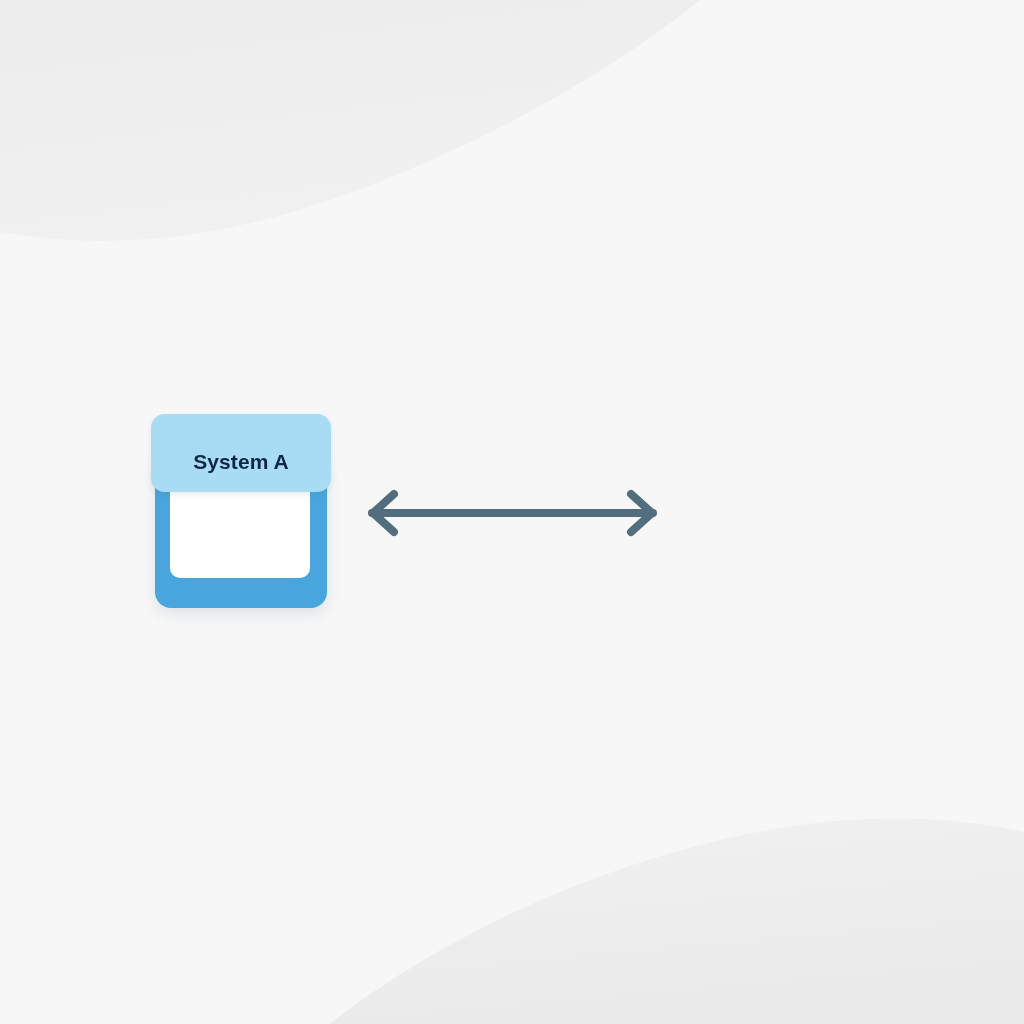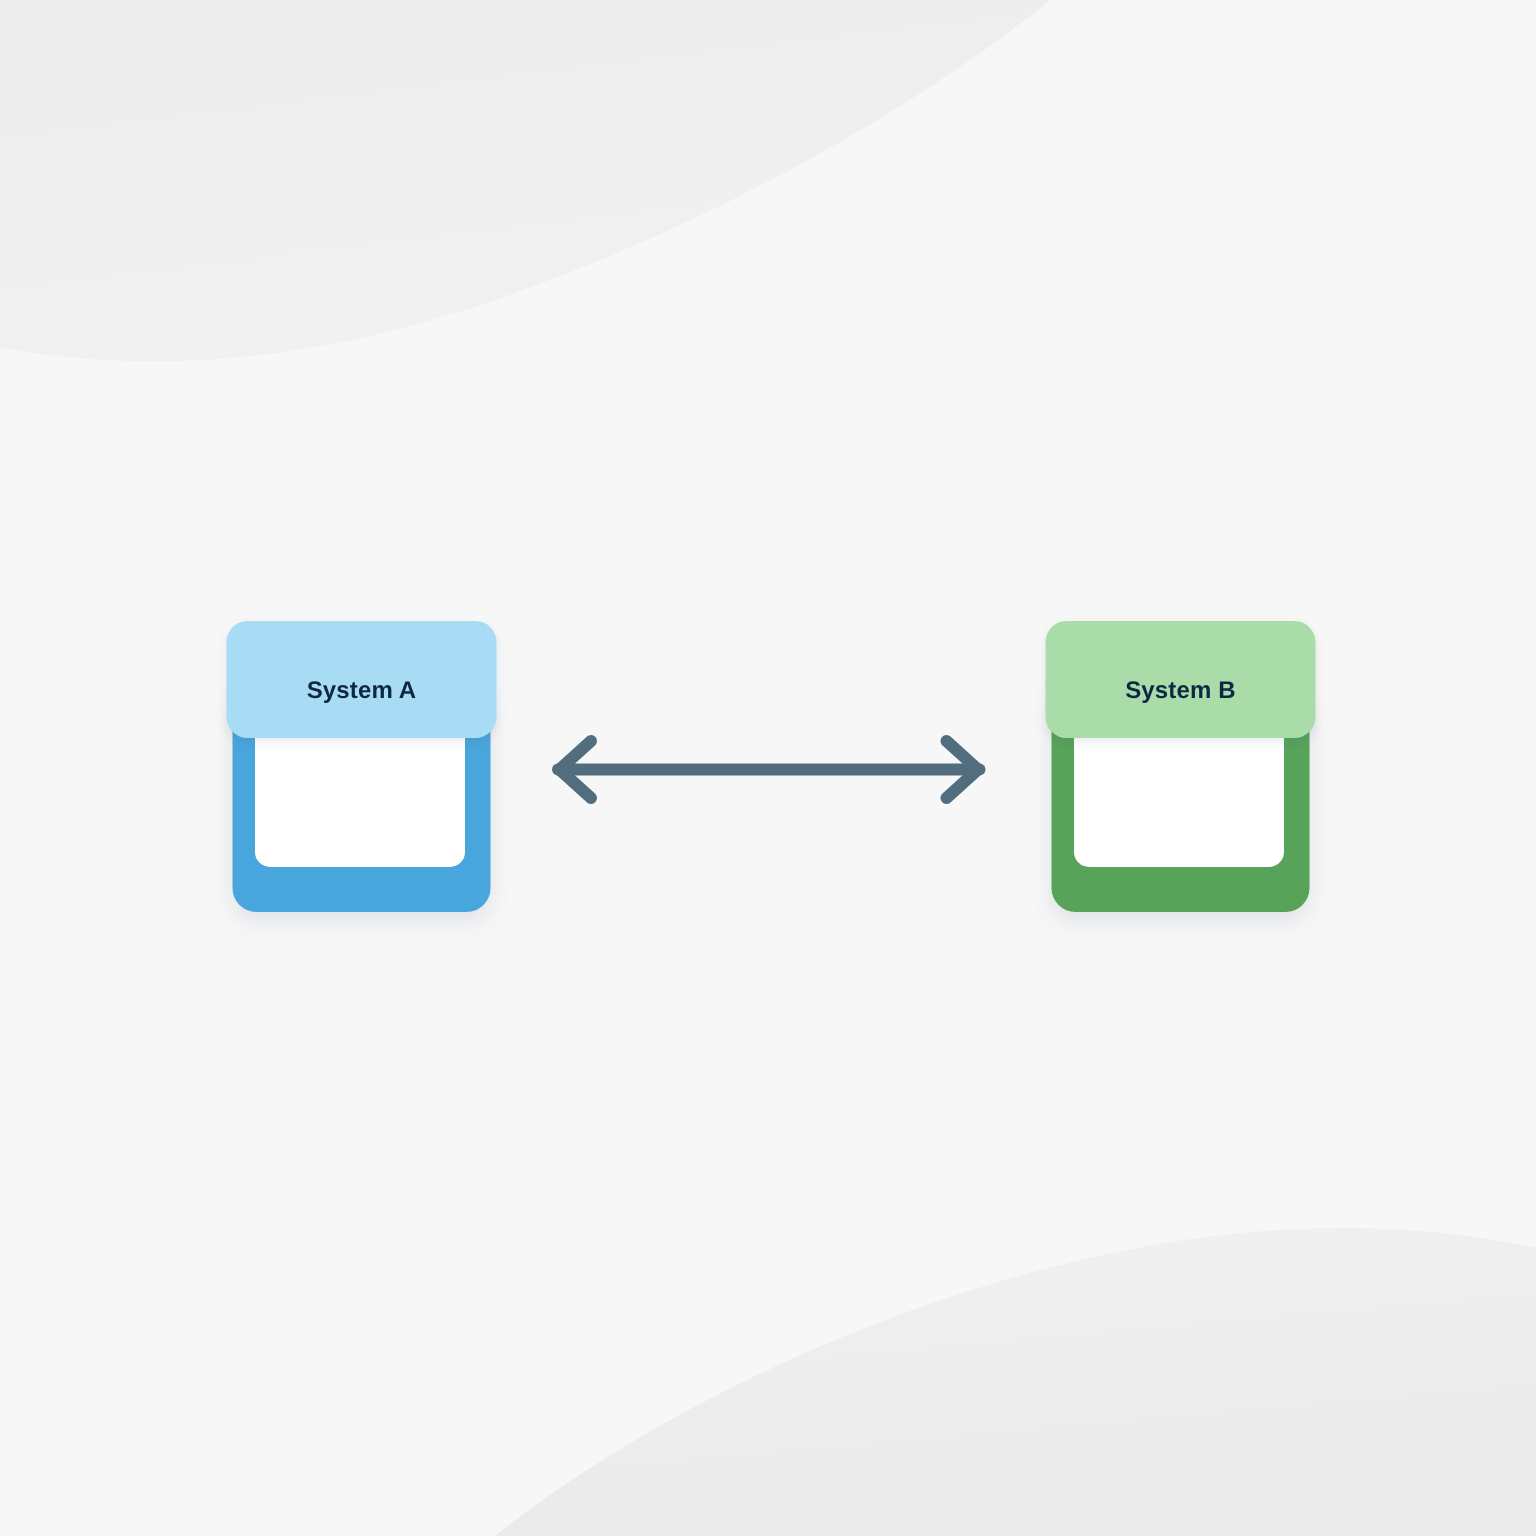--- a/index.html
+++ b/index.html
@@ -85,21 +85,21 @@
     border-radius: 14px;
     display: flex;
     align-items: center;
     justify-content: center;
     box-shadow: 0 3px 6px rgba(70,90,110,0.10);
   }
   .node-a .node-header { background: #a8dcf5; }
   .node-b .node-header { background: #a9dca9; }
 
   .node-title {
-    font-size: 16px;
+    font-size: 21px;
     font-weight: bold;
     color: #0d2744;
     letter-spacing: 0.1px;
     line-height: 1;
     user-select: none;
     margin-top: 16px;
   }
 
   
   .connector {
@@ -141,22 +141,15 @@
     </div>
 
     <svg class="connector" viewBox="0 0 305 52" preserveAspectRatio="none">
       <g fill="none" stroke="#526e7e" stroke-width="8" stroke-linecap="round" stroke-linejoin="round">
         <line x1="12" y1="26" x2="293" y2="26"></line>
         <polyline points="34,7 13,26 34,45"></polyline>
         <polyline points="271,7 292,26 271,45"></polyline>
       </g>
     </svg>
 
-    <div class="node node-b">
-      <div class="node-frame"></div>
-      <div class="node-panel"></div>
-      <div class="node-header">
-        <span class="node-title">System B</span>
-      </div>
-    </div>
 
   </div>
 </div>
 
 </body></html>

